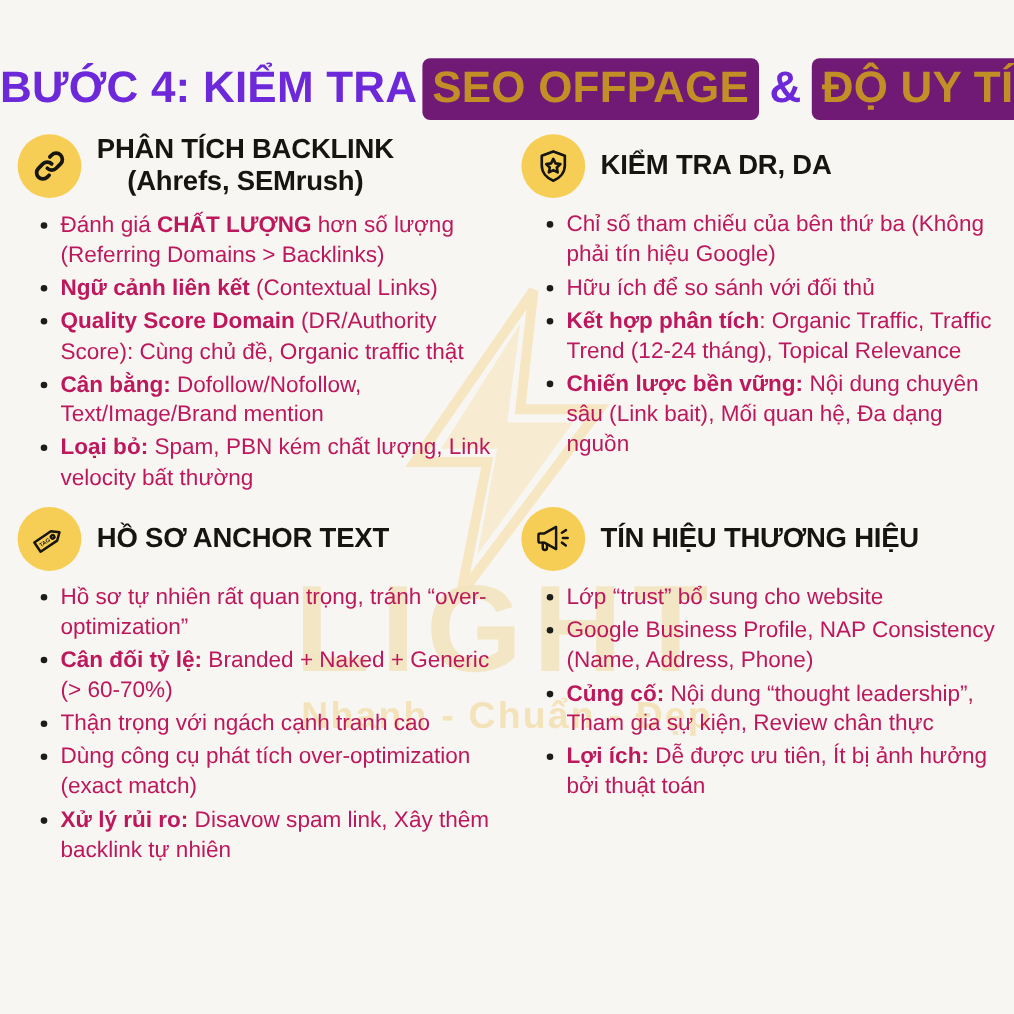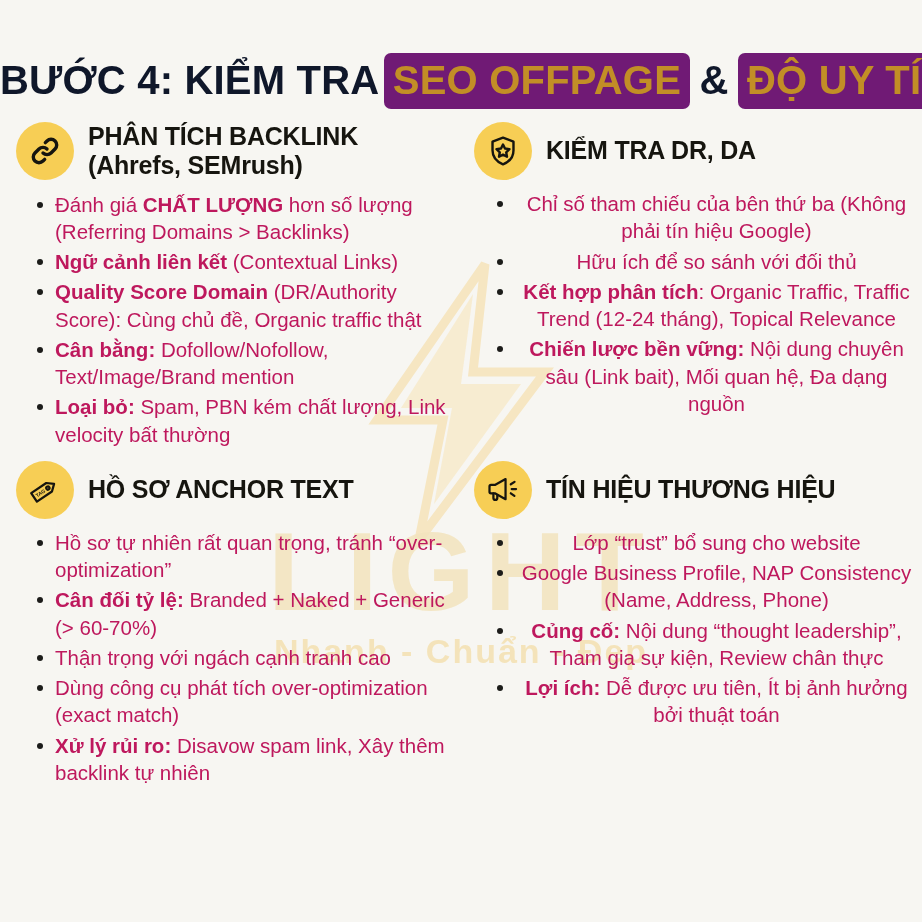--- a/index.html
+++ b/index.html
@@ -55,21 +55,21 @@
     position: relative;
     z-index: 2;
     text-align: center;
     padding-top: 58px;
     white-space: nowrap;
   }
   #title-bar .t-plain,
   #title-bar .t-amp {
     font-size: 40px;
     font-weight: bold;
-    color: #0f172a;
+    color: #6d28d9;
     letter-spacing: .2px;
     margin-top: 29px;
   }
   #title-bar .t-hl {
     font-size: 40px;
     font-weight: bold;
     color: #C28E26;
     background: #701a75;
     border-radius: 7px;
     padding: 5px 9px 7px 9px;
@@ -106,21 +106,21 @@
     align-items: center;
     justify-content: center;
   }
   .card-title {
     font-size: 25px;
     font-weight: bold;
     color: #16150F;
     line-height: 1.17;
     letter-spacing: -.2px;
   }
-  .card-title .sub { display: block; }
+  .card-title .sub { display: block; text-align: center; }
 
   ul.bullets {
     list-style: none;
     margin: 0;
     padding: 0 0 0 18px;
   }
   ul.bullets li {
     position: relative;
     padding-left: 21px;
     margin-bottom: 3px;
@@ -134,21 +134,21 @@
     left: 3px;
     top: 11px;
     width: 6px;
     height: 6px;
     border-radius: 50%;
     background: #1C1C1A;
   }
   ul.bullets li b { font-weight: bold; }
 
   
-  .col-right ul.bullets { padding-left: 20px; text-align: center; }
+  .col-right ul.bullets { padding-left: 20px; }
   .col-right .card-title { font-size: 25px; }
 </style>
 </head>
 <body>
 
 <div id="watermark">
   <svg class="wm-bolt" width="300" height="300" viewBox="0 0 100 100">
     <path d="M58 4 L22 56 L44 56 L36 96 L78 40 L54 40 Z" fill="none" stroke="#F6E6C2" stroke-width="3"></path>
     <path d="M54 14 L30 52 L47 52 L41 84 L70 44 L50 44 Z" fill="#F7E8C6" opacity=".75"></path>
   </svg>

